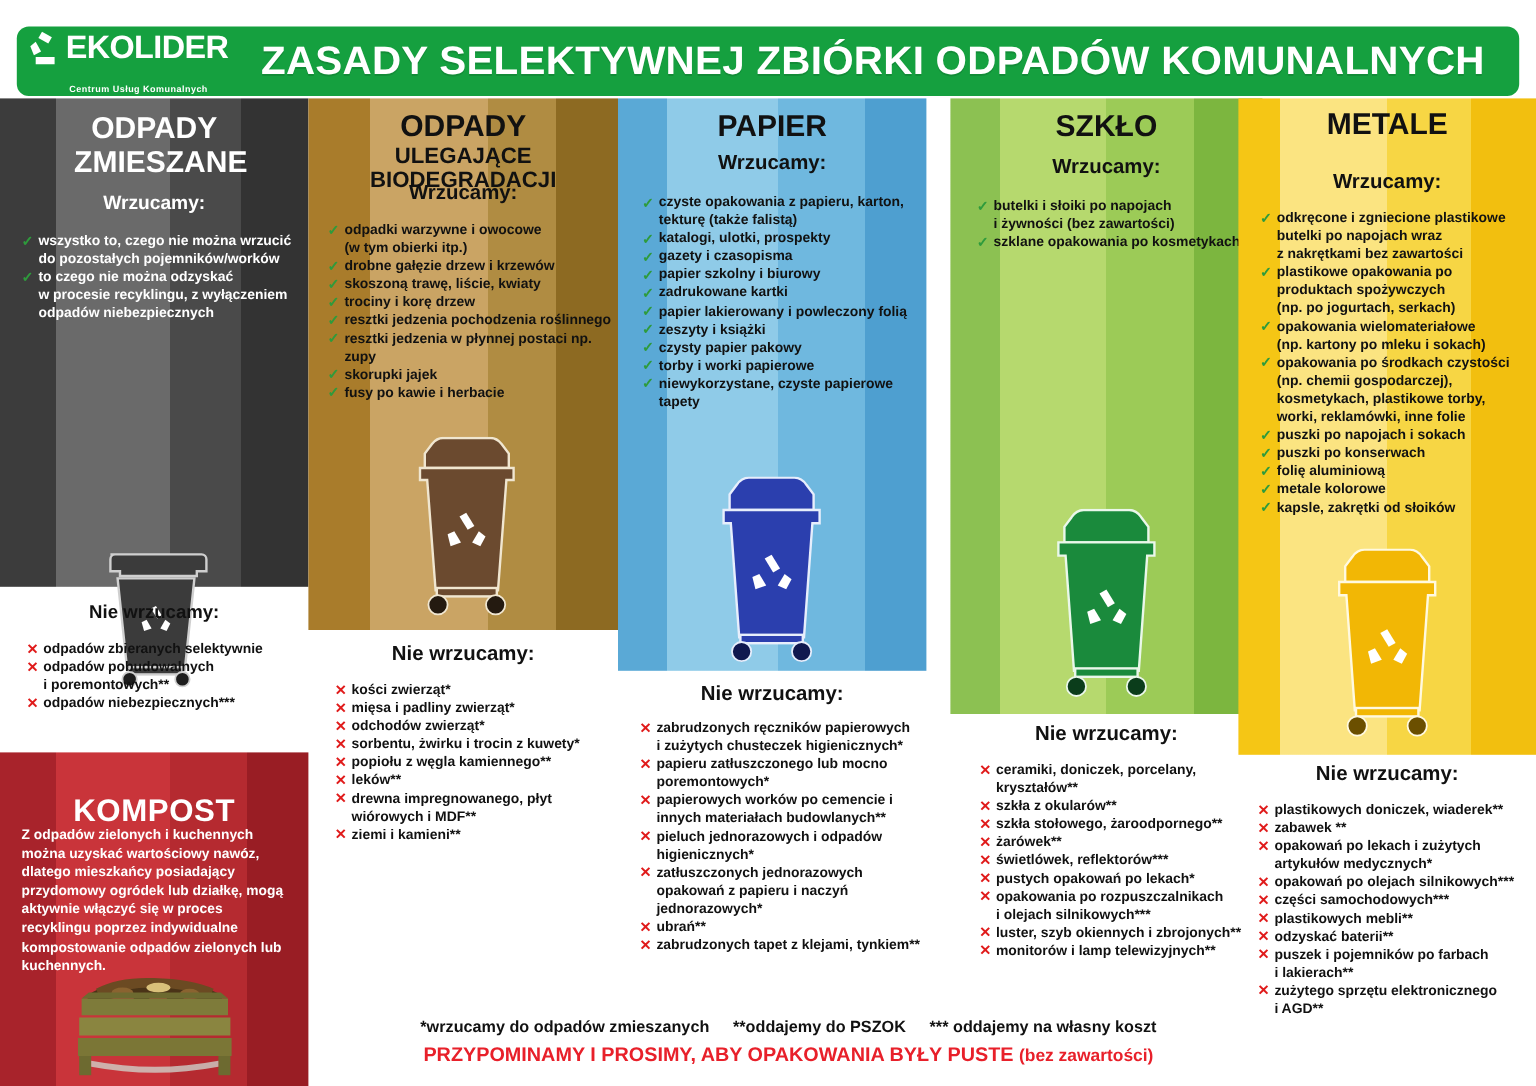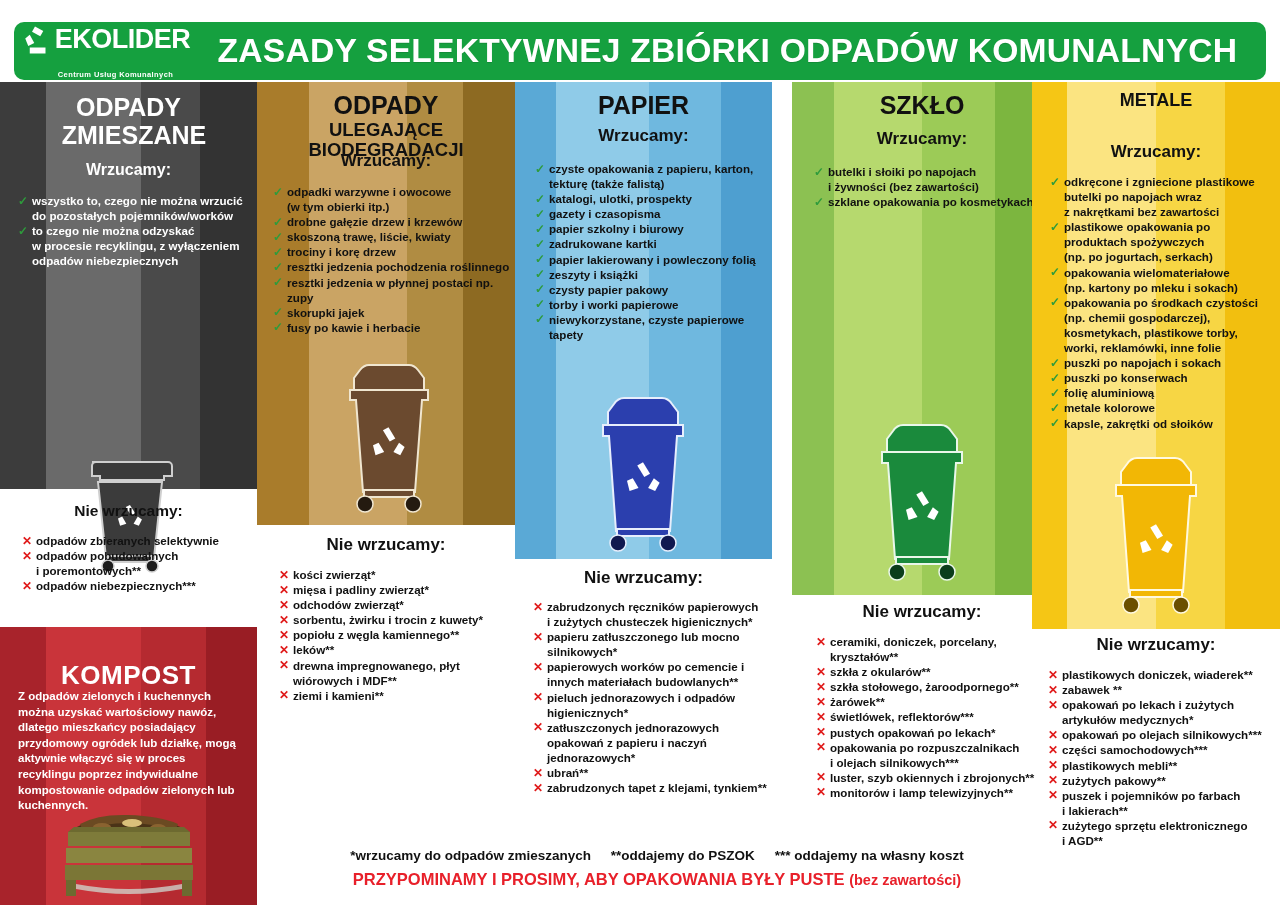--- a/index.html
+++ b/index.html
@@ -272,21 +272,21 @@
           <path d="M42 27 L51 34 L44 47 L33 42 Z"></path>
         </g>
       </svg>
 
       <div class="nie-head" style="top:486px; font-size:17px;">Nie wrzucamy:</div>
 
       <ul class="items" style="left:18px; top:518px; width:240px;">
         <li class="cross txt-black"><span class="mk">✕</span><span>zabrudzonych ręczników papierowych</span></li>
         <li class="cont txt-black"><span>i zużytych chusteczek higienicznych*</span></li>
         <li class="cross txt-black"><span class="mk">✕</span><span>papieru zatłuszczonego lub mocno</span></li>
-        <li class="cont txt-black"><span>silnikowych*</span></li>
+        <li class="cont txt-black"><span>poremontowych*</span></li>
         <li class="cross txt-black"><span class="mk">✕</span><span>papierowych worków po cemencie i</span></li>
         <li class="cont txt-black"><span>innych materiałach budowlanych**</span></li>
         <li class="cross txt-black"><span class="mk">✕</span><span>pieluch jednorazowych i odpadów</span></li>
         <li class="cont txt-black"><span>higienicznych*</span></li>
         <li class="cross txt-black"><span class="mk">✕</span><span>zatłuszczonych jednorazowych</span></li>
         <li class="cont txt-black"><span>opakowań z papieru i naczyń</span></li>
         <li class="cont txt-black"><span>jednorazowych*</span></li>
         <li class="cross txt-black"><span class="mk">✕</span><span>ubrań**</span></li>
         <li class="cross txt-black"><span class="mk">✕</span><span>zabrudzonych tapet z klejami, tynkiem**</span></li>
       </ul>
@@ -331,21 +331,21 @@
         <li class="cross txt-black"><span class="mk">✕</span><span>opakowania po rozpuszczalnikach</span></li>
         <li class="cont txt-black"><span>i olejach silnikowych***</span></li>
         <li class="cross txt-black"><span class="mk">✕</span><span>luster, szyb okiennych i zbrojonych**</span></li>
         <li class="cross txt-black"><span class="mk">✕</span><span>monitorów i lamp telewizyjnych**</span></li>
       </ul>
     </div>
 
     <div class="col c4">
       <div class="band bg4 h4"></div>
 
-      <div class="col-title title-black" style="top:9px; font-size:18px;text-align:center;">METALE</div>
+      <div class="col-title title-black" style="top:9px; font-size:25px;text-align:center;">METALE</div>
 
       <div class="sub-head sub-black" style="top:60px; font-size:17px;">Wrzucamy:</div>
 
       <ul class="items" style="left:18px; top:93px; width:226px;">
         <li class="tick txt-black"><span class="mk">✓</span><span>odkręcone i zgniecione plastikowe</span></li>
         <li class="cont txt-black"><span>butelki  po napojach wraz</span></li>
         <li class="cont txt-black"><span>z nakrętkami bez zawartości</span></li>
         <li class="tick txt-black"><span class="mk">✓</span><span>plastikowe opakowania po</span></li>
         <li class="cont txt-black"><span>produktach spożywczych</span></li>
         <li class="cont txt-black"><span>(np. po jogurtach, serkach)</span></li>
@@ -378,21 +378,21 @@
       <div class="nie-head" style="top:553px; font-size:17px;">Nie wrzucamy:</div>
 
       <ul class="items" style="left:16px; top:586px; width:230px;">
         <li class="cross txt-black"><span class="mk">✕</span><span>plastikowych doniczek, wiaderek**</span></li>
         <li class="cross txt-black"><span class="mk">✕</span><span>zabawek **</span></li>
         <li class="cross txt-black"><span class="mk">✕</span><span>opakowań po lekach i zużytych</span></li>
         <li class="cont txt-black"><span>artykułów medycznych*</span></li>
         <li class="cross txt-black"><span class="mk">✕</span><span>opakowań po olejach silnikowych***</span></li>
         <li class="cross txt-black"><span class="mk">✕</span><span>części samochodowych***</span></li>
         <li class="cross txt-black"><span class="mk">✕</span><span>plastikowych mebli**</span></li>
-        <li class="cross txt-black"><span class="mk">✕</span><span>zużytych pakowy**</span></li>
+        <li class="cross txt-black"><span class="mk">✕</span><span>odzyskać baterii**</span></li>
         <li class="cross txt-black"><span class="mk">✕</span><span>puszek i pojemników po farbach</span></li>
         <li class="cont txt-black"><span>i lakierach**</span></li>
         <li class="cross txt-black"><span class="mk">✕</span><span>zużytego sprzętu elektronicznego</span></li>
         <li class="cont txt-black"><span>i AGD**</span></li>
       </ul>
     </div>
 
   </div>
 
   <div class="kompost">

